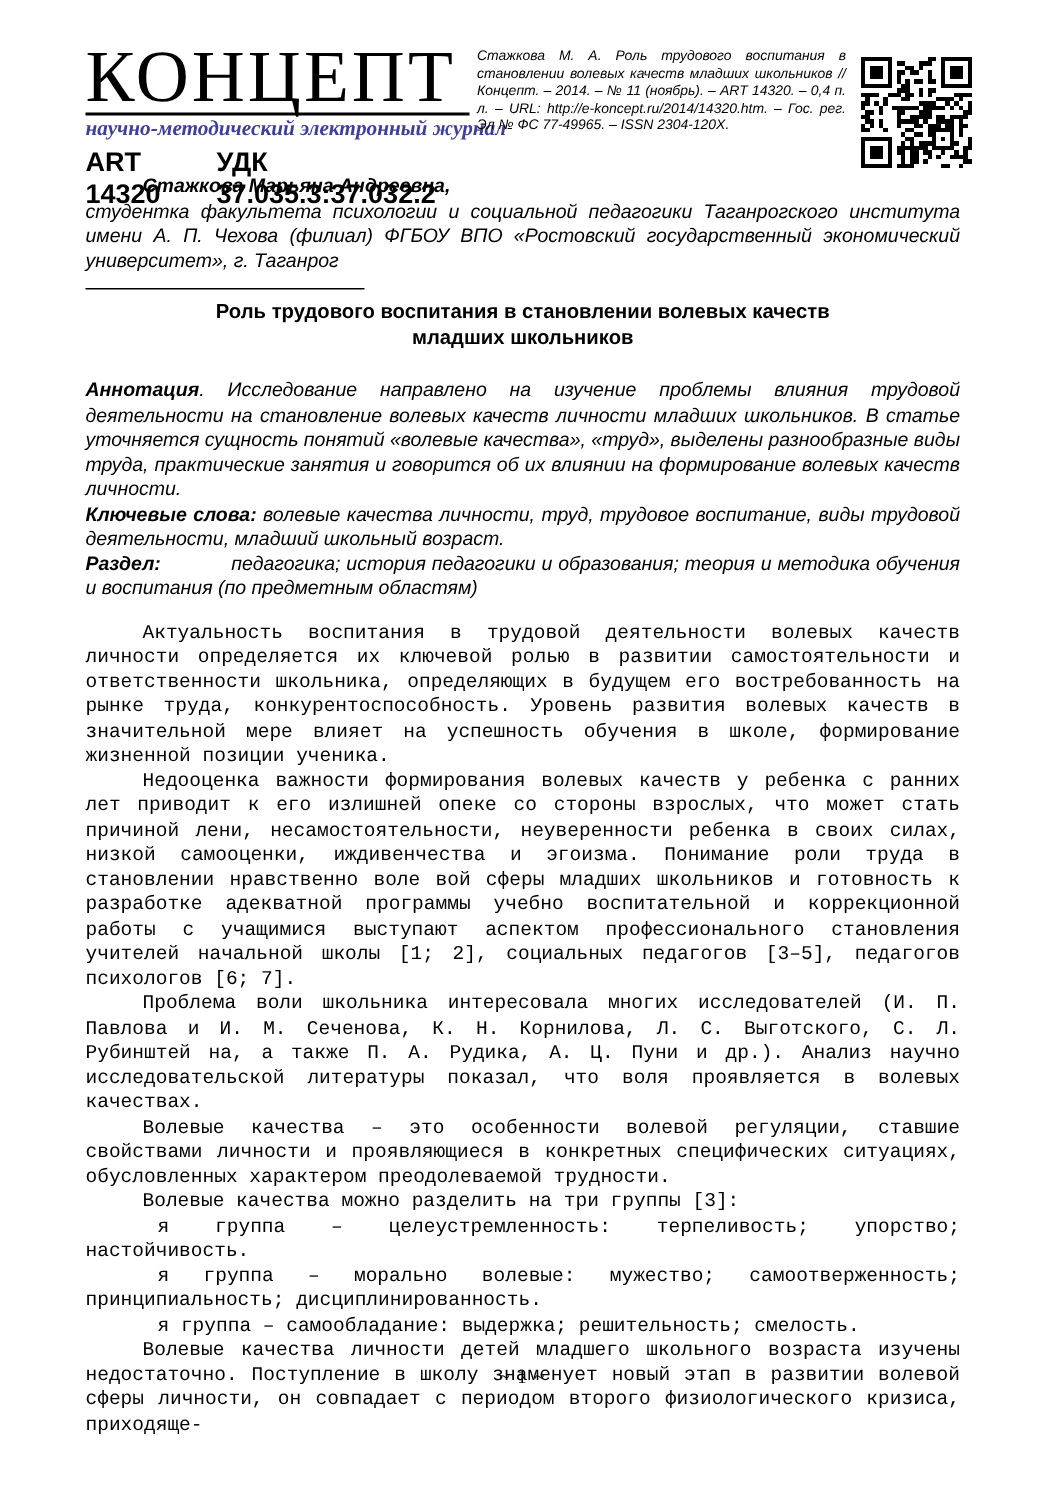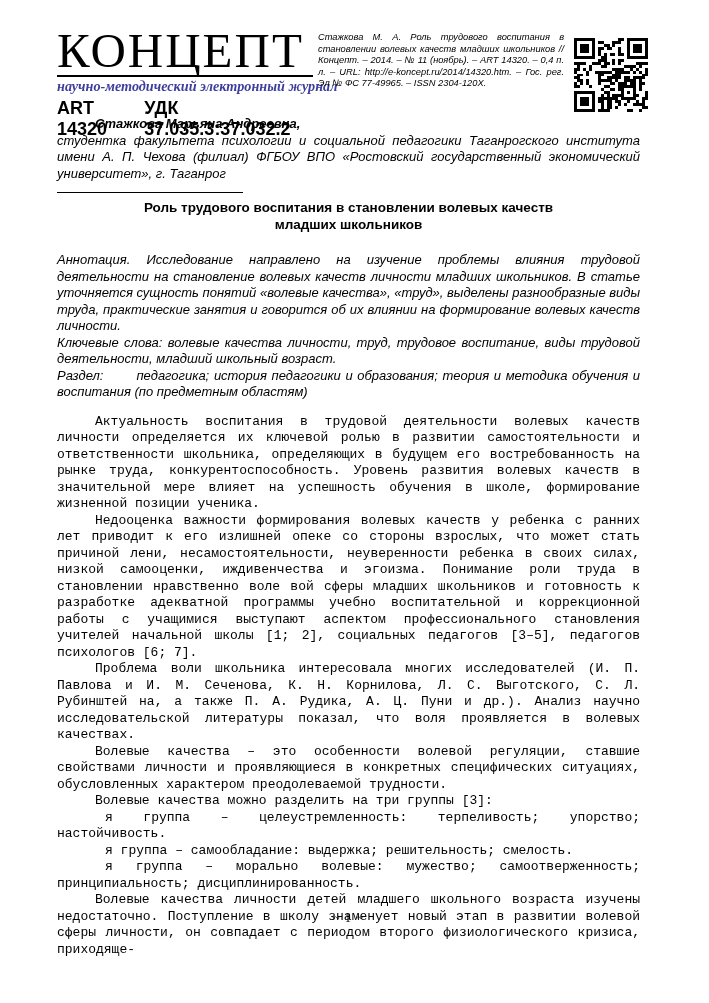--- a/index.html
+++ b/index.html
@@ -43,22 +43,22 @@
   .affiliation { font-style:italic; font-size:13px; line-height:16.5px; text-align:justify; }
   
   .separator { width:186px; border-top:1.6px solid #000; margin:10px 0 6px 0; }
   .article-title {
     font-weight:bold; font-size:13.5px; line-height:17px;
     text-align:center; max-width:470px; margin:0 auto;
   }
   
   .meta { margin-top:19px; font-style:italic; font-size:13px; line-height:16.5px; text-align:justify; }
   .meta p { margin:0; }
-  .lead { font-weight:normal; }
-  .section-label { margin-right:33px; }
+  .lead { font-weight:bold; }
+  .section-label { margin-right:47px; }
   
   .body-block { margin-top:13px; font-size:13px; line-height:16.5px; text-align:justify;font-family:Liberation Mono, monospace; }
   .body-block p { margin:0; }
   .indent { text-indent:38px; }
   .list-item { text-indent:48px; }
   
   .page-number {
     position:absolute; left:0; right:0; top:911px;
     text-align:center;
     font-family:"Liberation Serif", serif;
@@ -305,19 +305,19 @@
     <p><span class="lead section-label">Раздел:</span><span>педагогика; история педагогики и образования; теория и методика обучения и воспитания (по предметным областям)</span></p>
   </div>
 
   <div class="body-block">
     <p class="indent">Актуальность воспитания в трудовой деятельности волевых качеств личности определяется их ключевой ролью в развитии самостоятельности и ответственности школьника, определяющих в будущем его востребованность на рынке труда, конкурентоспособность. Уровень развития волевых качеств в значительной мере влияет на успешность обучения в школе, формирование жизненной позиции ученика.</p>
     <p class="indent">Недооценка важности формирования волевых качеств у ребенка с ранних лет приводит к его излишней опеке со стороны взрослых, что может стать причиной лени, несамостоятельности, неуверенности ребенка в своих силах, низкой самооценки, иждивенчества и эгоизма. Понимание роли труда в становлении нравственно воле вой сферы младших школьников и готовность к разработке адекватной программы учебно воспитательной и коррекционной работы с учащимися выступают аспектом профессионального становления учителей начальной школы [1; 2], социальных педагогов [3–5], педагогов психологов [6; 7].</p>
     <p class="indent">Проблема воли школьника интересовала многих исследователей (И. П. Павлова и И. М. Сеченова, К. Н. Корнилова, Л. С. Выготского, С. Л. Рубинштей на, а также П. А. Рудика, А. Ц. Пуни и др.). Анализ научно исследовательской литературы показал, что воля проявляется в волевых качествах.</p>
     <p class="indent">Волевые качества – это особенности волевой регуляции, ставшие свойствами личности и проявляющиеся в конкретных специфических ситуациях, обусловленных характером преодолеваемой трудности.</p>
     <p class="indent">Волевые качества можно разделить на три группы [3]:</p>
     <p class="list-item">я группа – целеустремленность: терпеливость; упорство; настойчивость.</p>
+    <p class="list-item">я группа – морально волевые: мужество; самоотверженность; принципиальность; дисциплинированность.</p>
     <p class="list-item">я группа – самообладание: выдержка; решительность; смелость.</p>
-    <p class="list-item">я группа – морально волевые: мужество; самоотверженность; принципиальность; дисциплинированность.</p>
     <p class="indent">Волевые качества личности детей младшего школьного возраста изучены недостаточно. Поступление в школу знаменует новый этап в развитии волевой сферы личности, он совпадает с периодом второго физиологического кризиса, приходяще-</p>
   </div>
 
   <div class="page-number">~ 1 ~</div>
 </div>
 
 </body></html>

